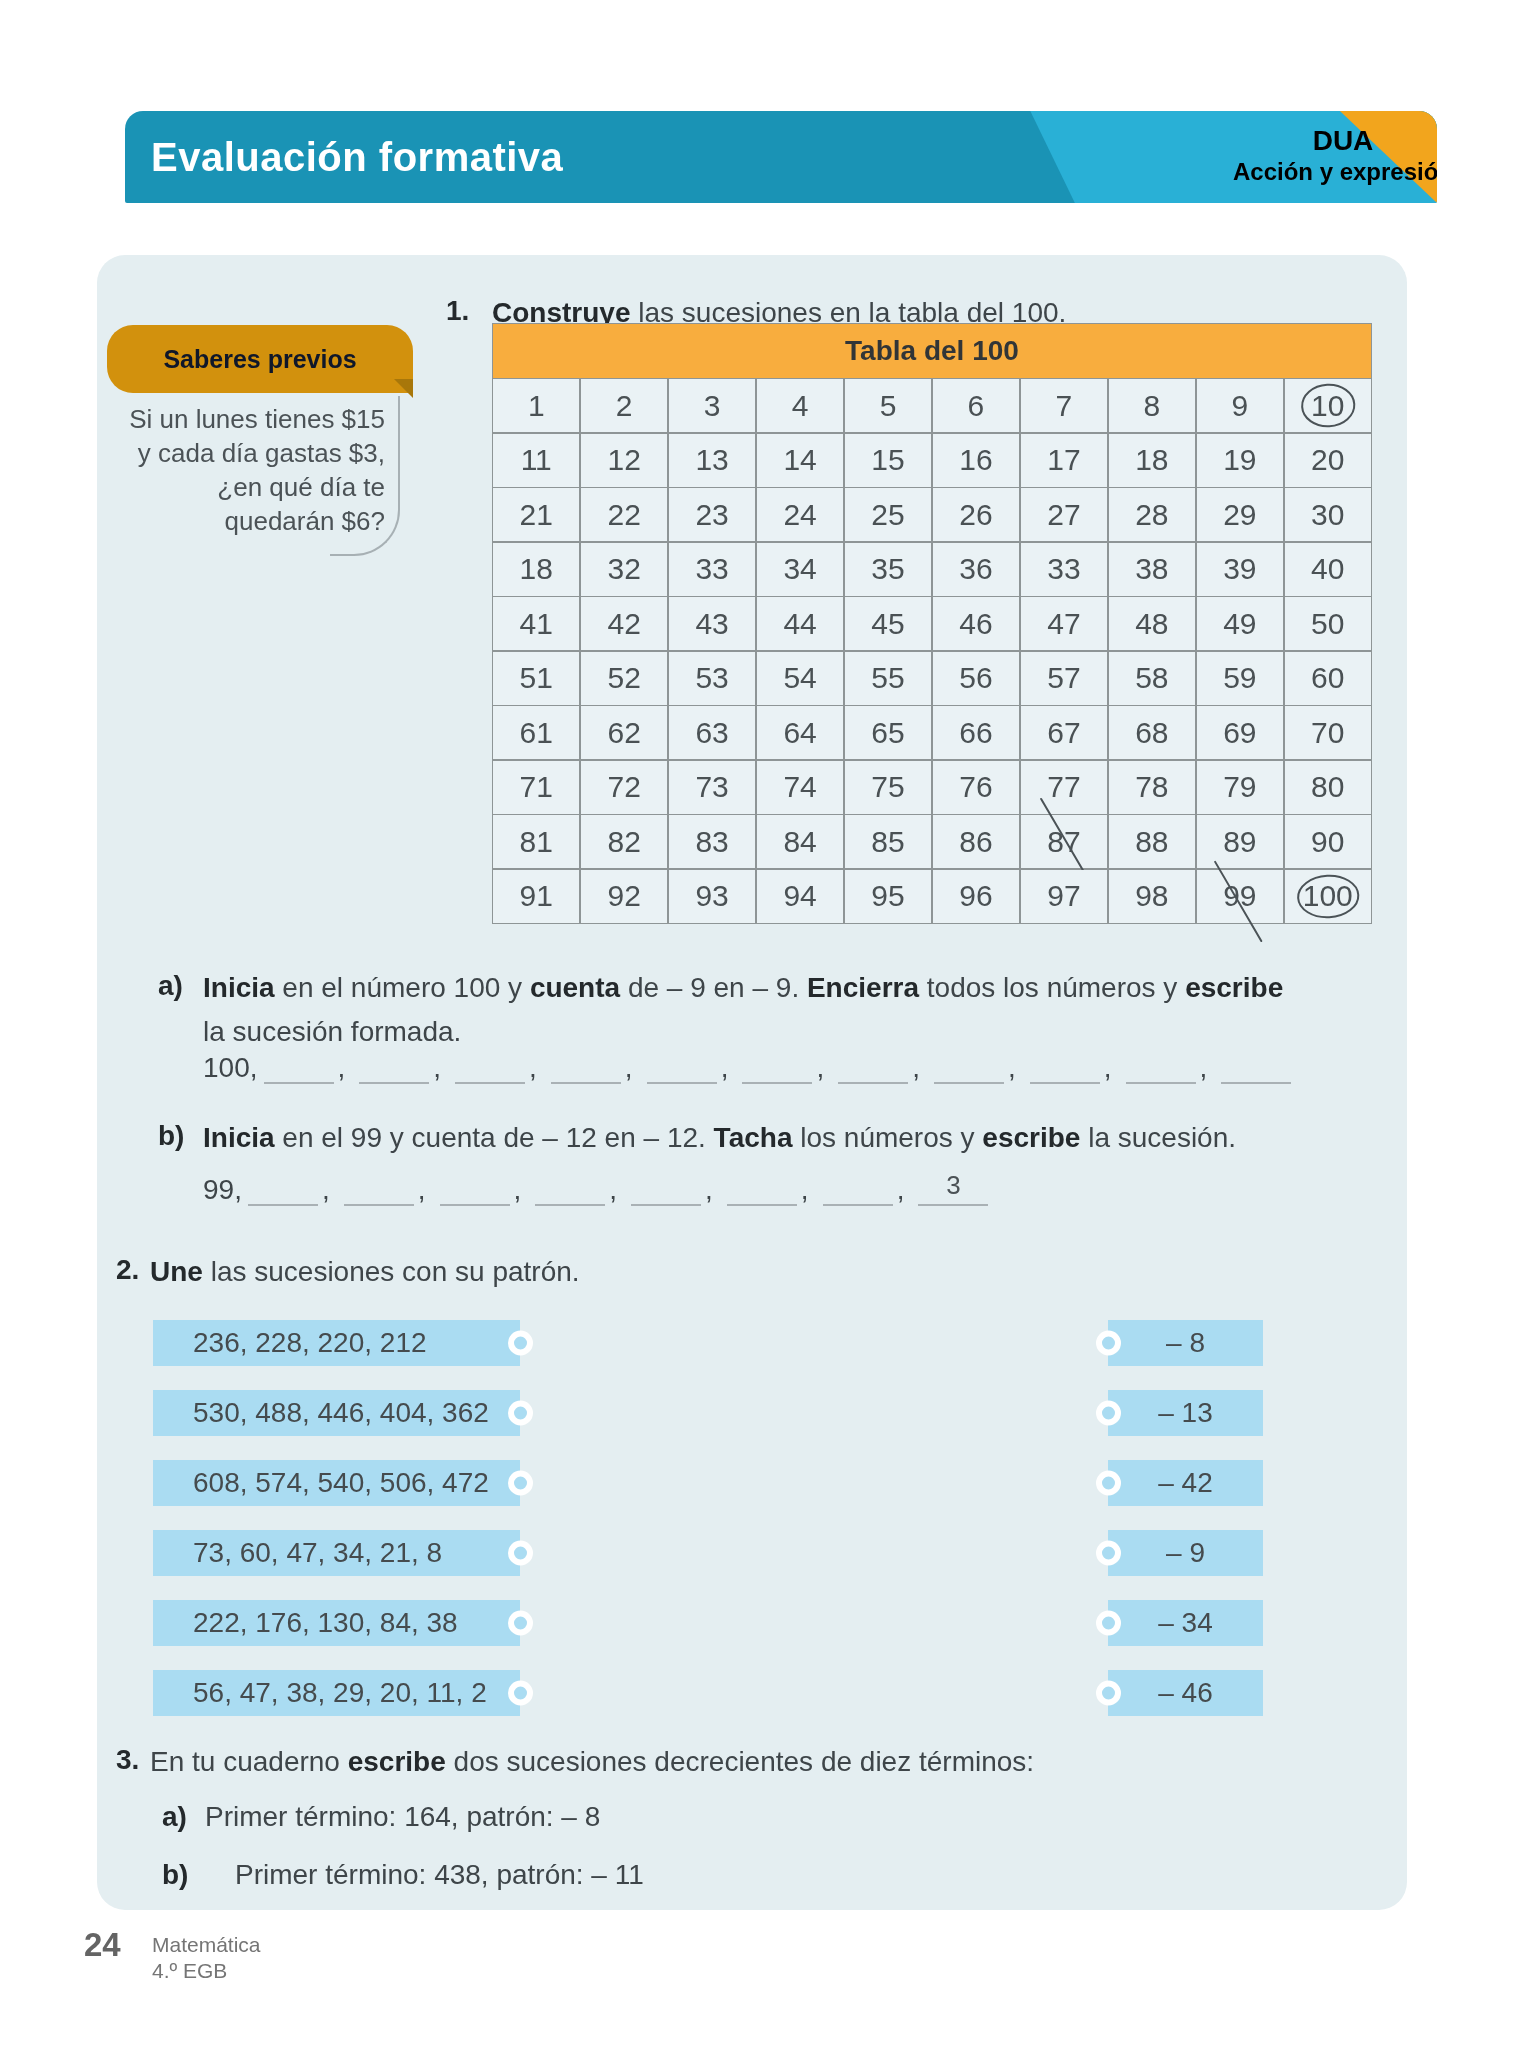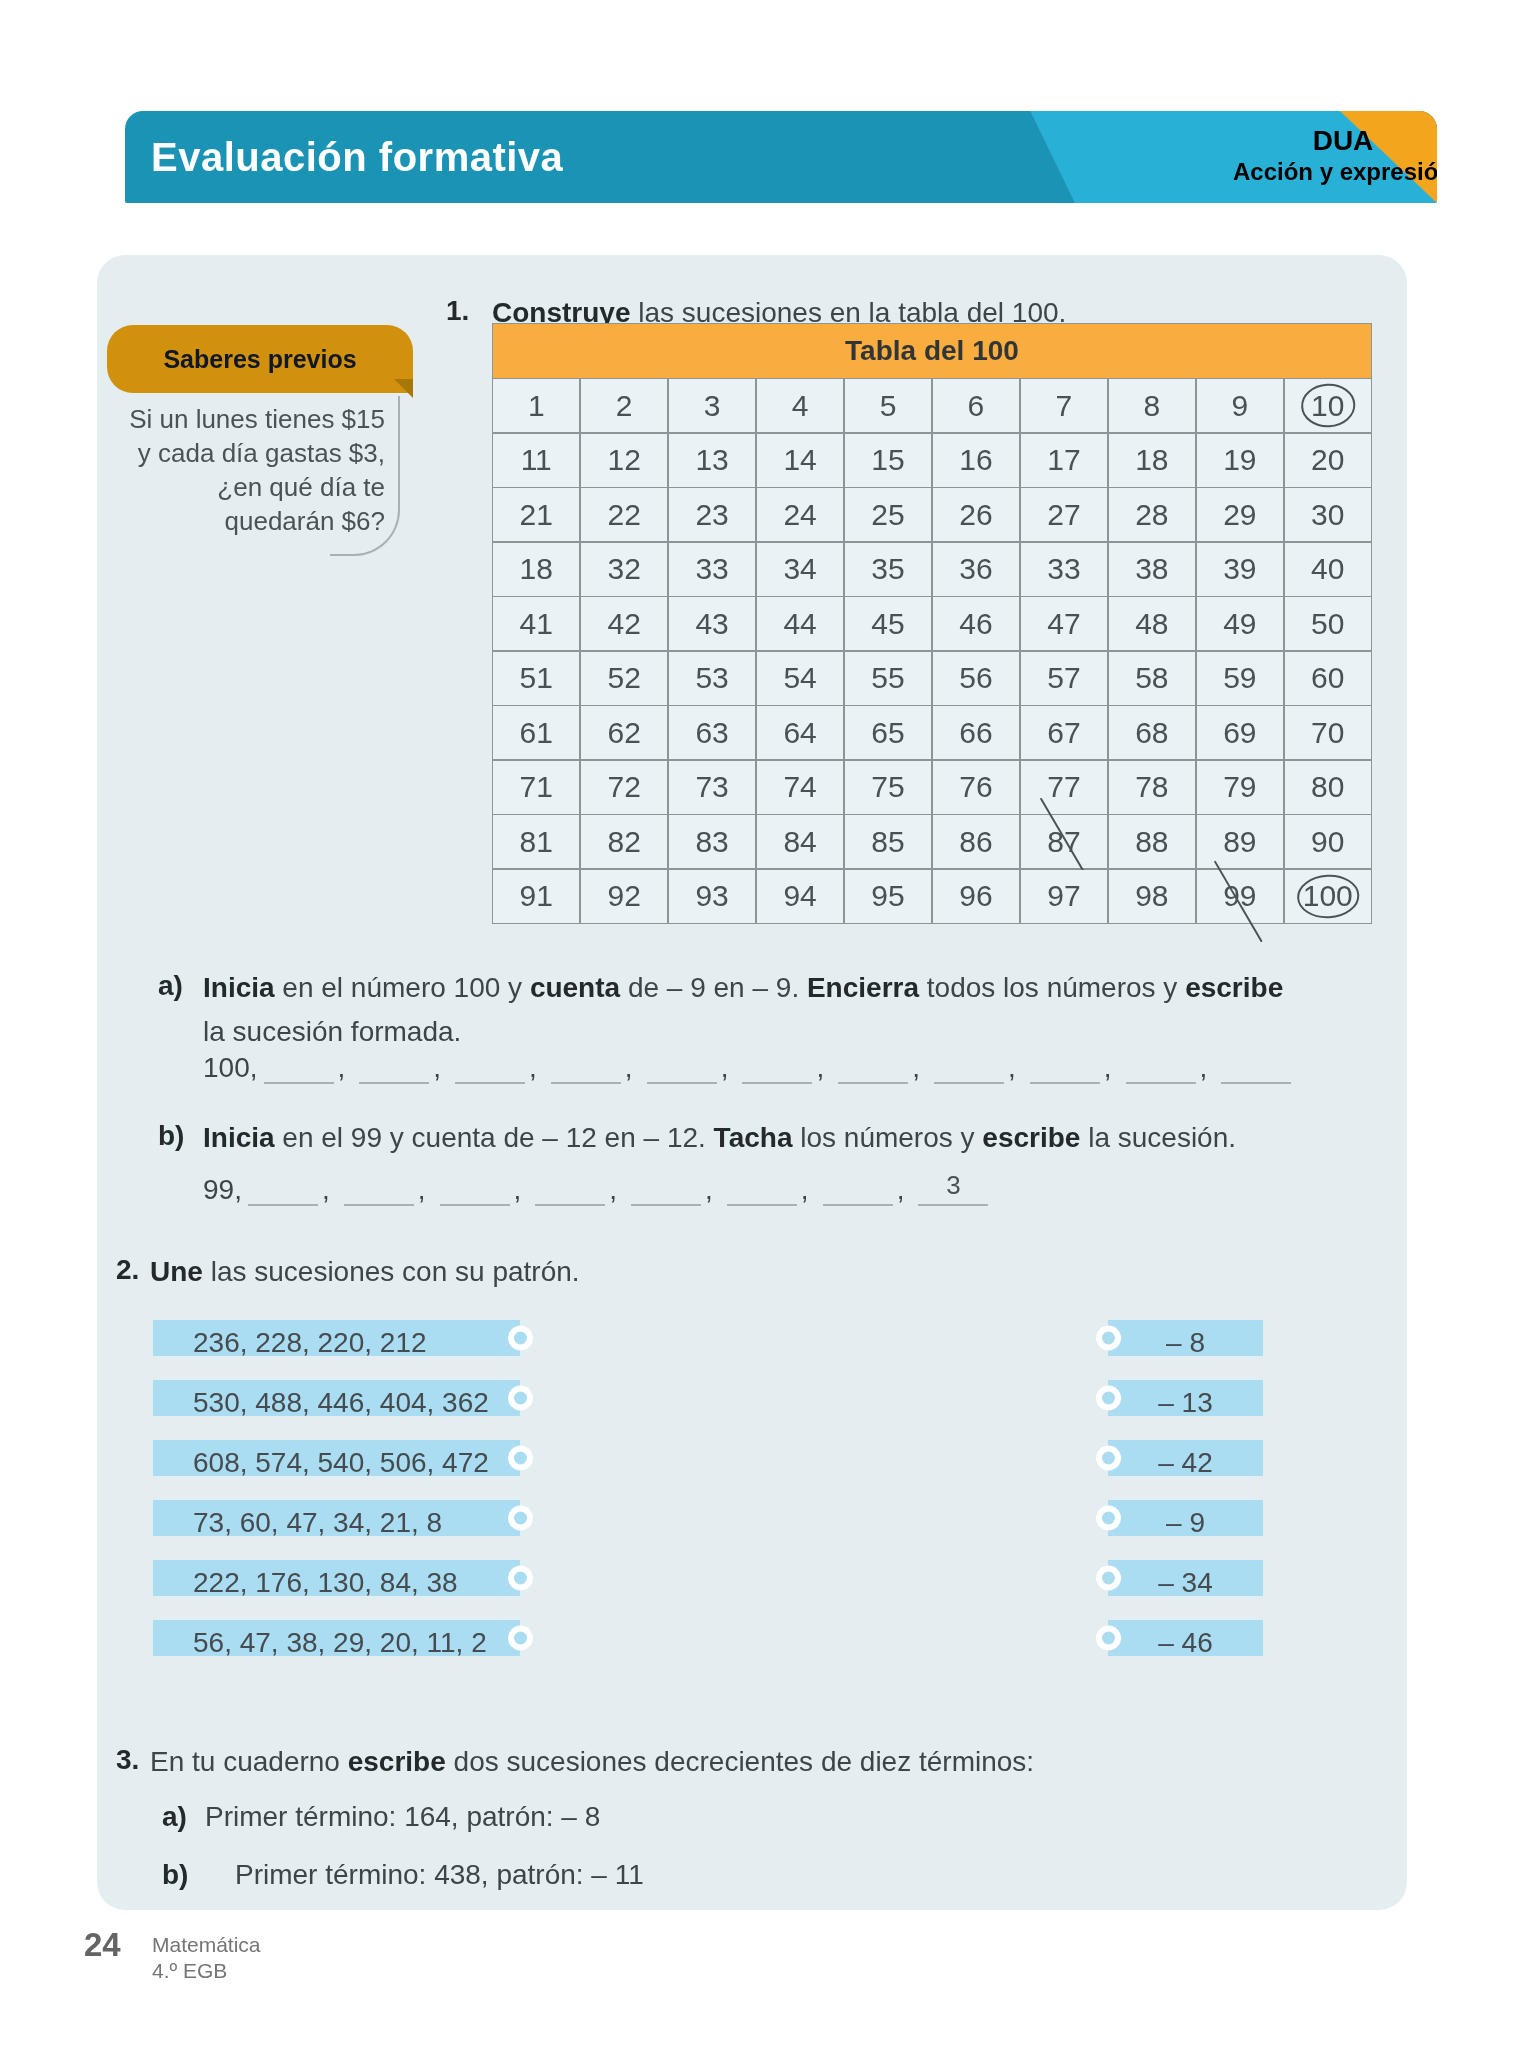--- a/index.html
+++ b/index.html
@@ -47,21 +47,21 @@
   .ann{position:absolute;left:-20px;top:-20px;width:calc(100% + 40px);height:calc(100% + 40px);
       overflow:visible;pointer-events:none;}
   
   .blank-row{position:absolute;display:flex;align-items:flex-end;font-size:28px;color:#3e4549;}
   .blank-start{margin-right:6px;}
   .blank{display:inline-block;width:70px;height:36px;border-bottom:2px solid #a9b1b5;
       text-align:center;font-size:26px;color:#4b5256;line-height:34px;}
   .blank-comma{padding:0 14px 0 4px;}
   
   .mcol{position:absolute;}
-  .mbox{position:relative;height:36px;margin-bottom:24px;background:#aadcf2;
+  .mbox{position:relative;height:46px;margin-bottom:24px;background:#aadcf2;
       font-size:28px;color:#454b4e;}
   .mbox .mtext{line-height:46px;}
   .mbox.mleft{width:367px;padding-left:40px;box-sizing:border-box;}
   .mbox.mright{width:155px;text-align:center;}
   .ring{position:absolute;top:50%;transform:translateY(-50%);width:13px;height:13px;
       border:6px solid #fff;border-radius:50%;background:#aadcf2;}
   .ring-r{right:-13px;}
   .ring-l{left:-12px;}
   
   .q3item-label{position:absolute;font-size:28px;font-weight:bold;color:#24292c;}

